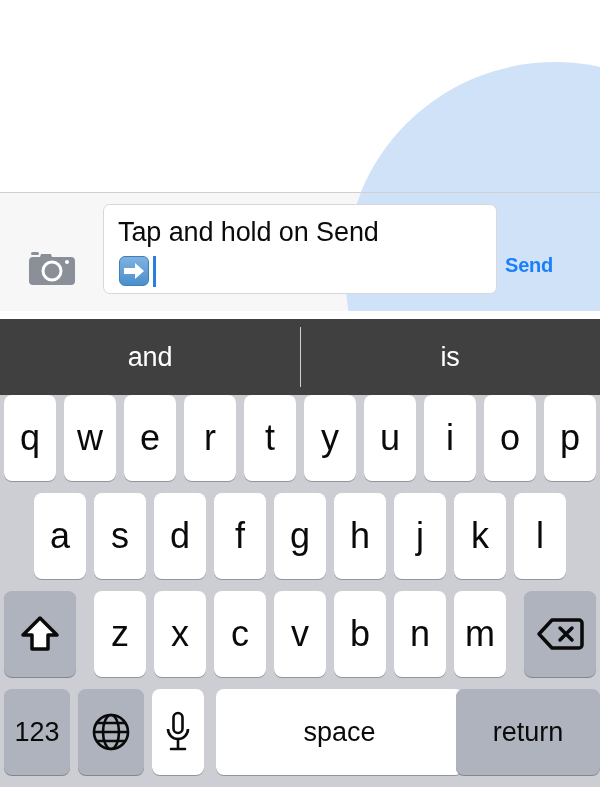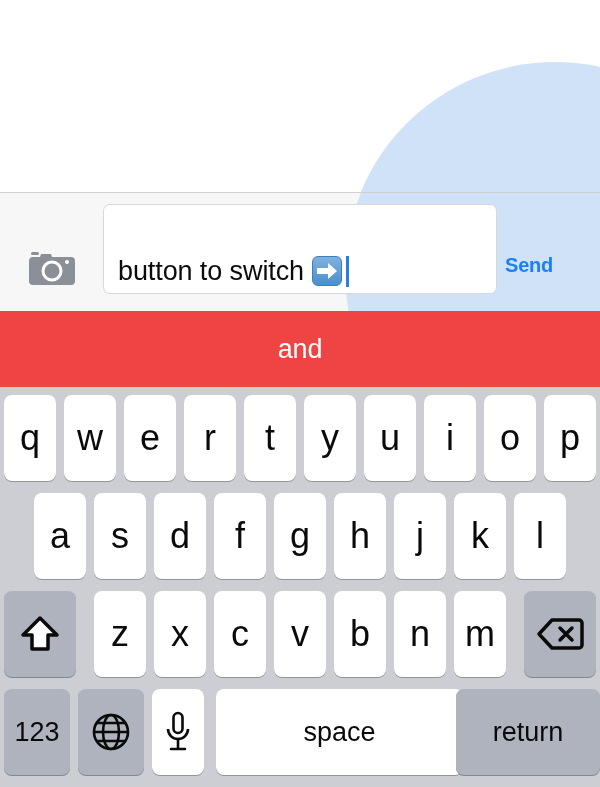--- a/index.html
+++ b/index.html
@@ -120,24 +120,24 @@
     top: 254px;
     font-size: 20px;
     font-weight: bold;
     letter-spacing: -0.2px;
     z-index: 5;
   }
 
   
   #suggestions {
     position: absolute;
-    left: 0; top: 311px;
+    left: 0; top: 319px;
     width: 600px;
     height: 76px;
-    background: #ef4444;
+    background: #404040;
     display: flex;
     z-index: 6;
   }
   .suggestion {
     flex: 1 1 0;
     display: flex;
     align-items: center;
     justify-content: center;
     font-size: 27px;
     color: #ffffff;
@@ -211,29 +211,30 @@
     <svg width="46" height="38" viewBox="0 0 46 38">
       <path d="M4 8h7l1-3h10l1 3h19a4 4 0 0 1 4 4v20a4 4 0 0 1-4 4H4a4 4 0 0 1-4-4V12a4 4 0 0 1 4-4z" fill="#8a8f98"></path>
       <circle cx="23" cy="22" r="9" fill="none" stroke="#ffffff" stroke-width="3"></circle>
       <rect x="2" y="3" width="8" height="3" rx="1.5" fill="#8a8f98"></rect>
       <circle cx="38" cy="13" r="2" fill="#ffffff"></circle>
     </svg>
   </span>
 </div>
 
 <div id="text-field">
-  <div id="field-text"><br><span>button to switch </span><span class="emoji-arrow"><svg width="22" height="18" viewBox="0 0 22 18">
+  <div id="field-text"><span>Tap and hold on Send</span><br><span class="emoji-arrow"><svg width="22" height="18" viewBox="0 0 22 18">
           <path d="M1 6h11V1l9 8-9 8v-5H1z" fill="#ffffff"></path>
         </svg></span><span id="caret"></span></div>
 </div>
 
 <div id="send-btn" style="color: rgb(26, 127, 251);">Send</div>
 
 <div id="suggestions">
   <div class="suggestion">and</div>
+  <div class="suggestion">is</div>
 </div>
 
 <div id="keyboard">
 
   <div class="krow" id="row1">
     <div class="key" style="left:4px;width:52px;">q</div>
     <div class="key" style="left:64px;width:52px;">w</div>
     <div class="key" style="left:124px;width:52px;">e</div>
     <div class="key" style="left:184px;width:52px;">r</div>
     <div class="key" style="left:244px;width:52px;">t</div>

